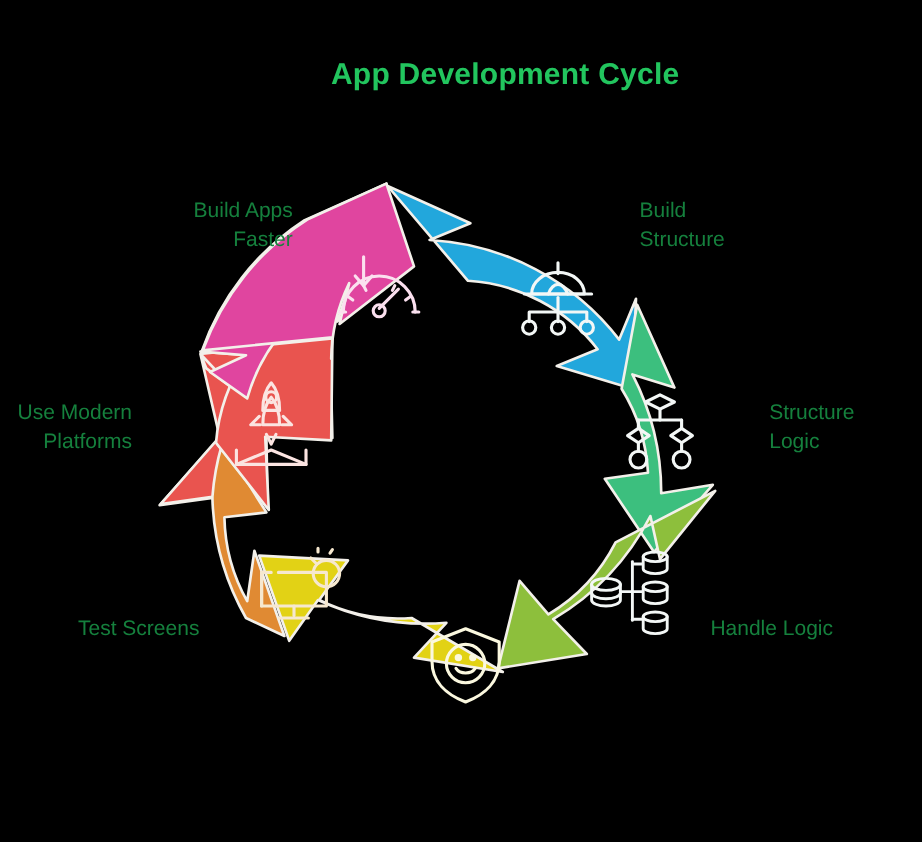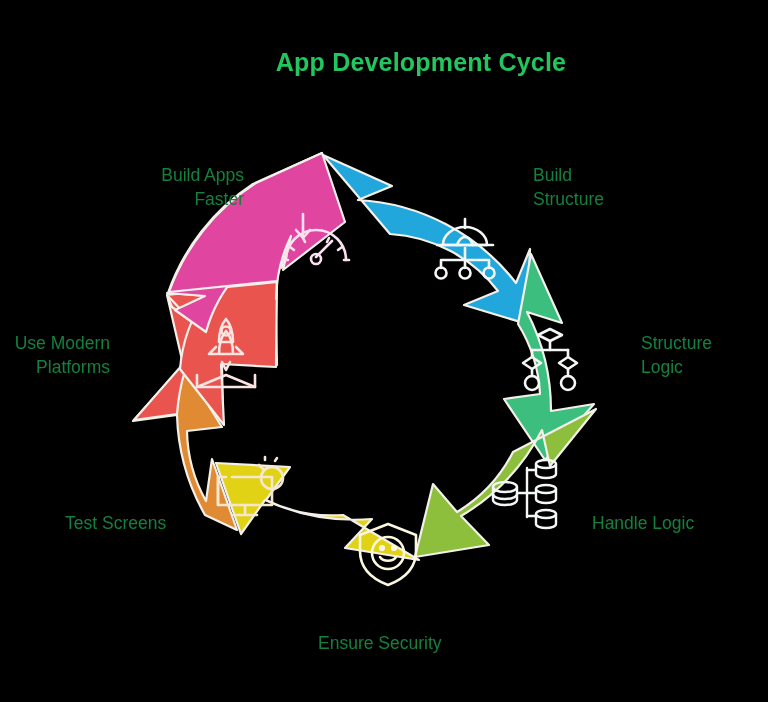--- a/index.html
+++ b/index.html
@@ -256,20 +256,19 @@
         <circle cx="316" cy="259" r="5"></circle>
       </g>
     </g>
   </svg>
 
   <div class="seg-label lbl-define">Build
 Structure</div>
   <div class="seg-label lbl-implement">Structure
 Logic</div>
   <div class="seg-label lbl-handle">Handle Logic</div>
-  <div class="seg-label lbl-ensure">Ensure Security</div>
   <div class="seg-label lbl-test">Test Screens</div>
   <div class="seg-label lbl-modern">Use Modern
 Platforms</div>
   <div class="seg-label lbl-build">Build Apps
 Faster</div>
 
 </div>
 
 </body></html>

